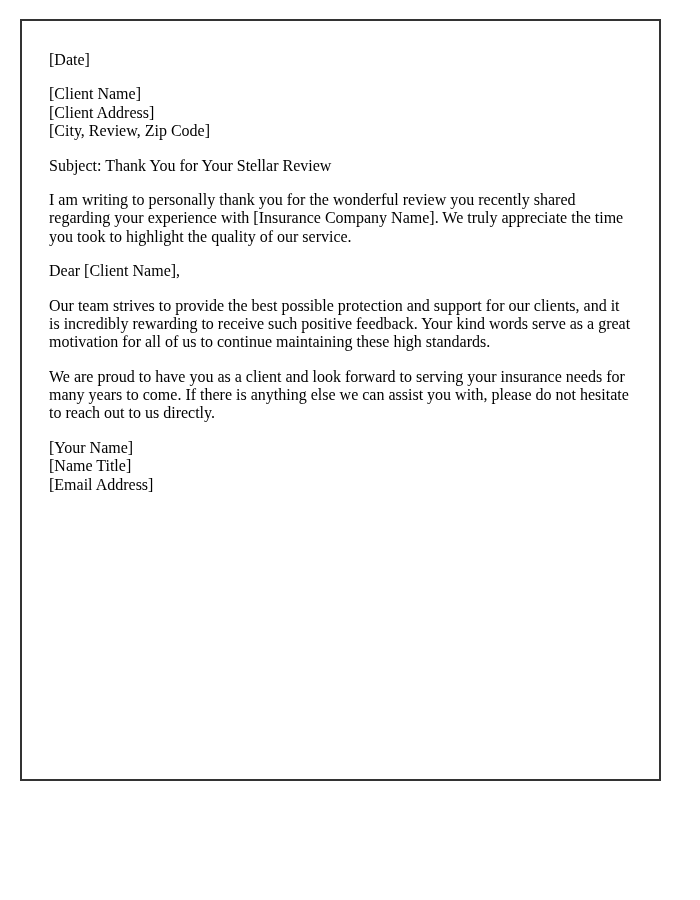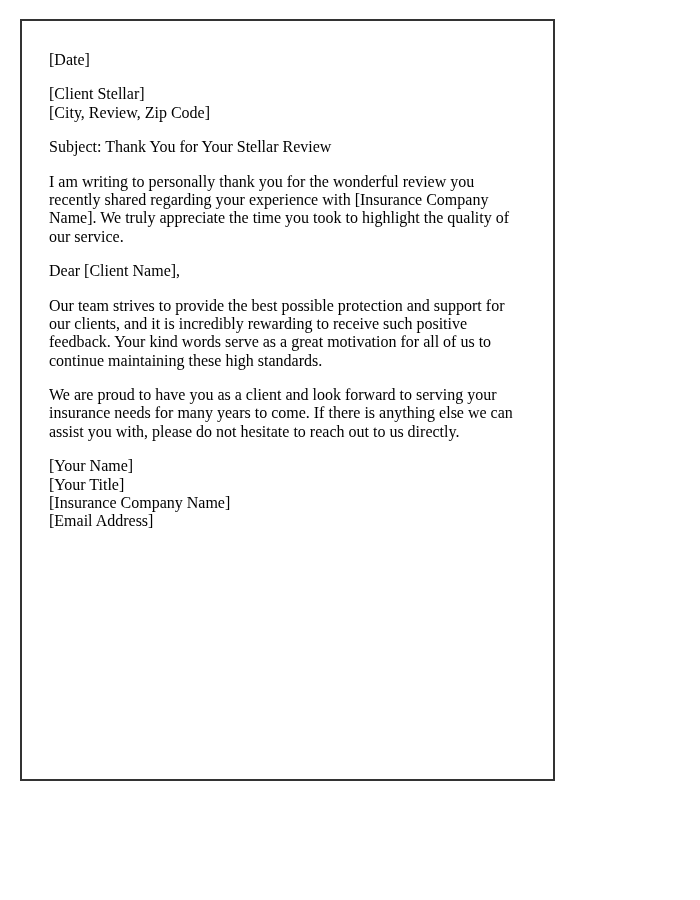--- a/index.html
+++ b/index.html
@@ -12,21 +12,21 @@
     height: 900px;
     position: relative;
     font-family: "Liberation Serif", serif;
     color: #000000;
     overflow: hidden;
   }
   .page {
     position: absolute;
     left: 20px;
     top: 19px;
-    width: 535px;
+    width: 641px;
     height: 762px;
     box-sizing: border-box;
     border: 2px solid #333333;
     background: #ffffff;
     padding: 14px 27px;
     font-size: 16px;
     line-height: 1.15;
   }
   .page p {
     margin: 16px 0;
@@ -36,36 +36,36 @@
   }
 </style>
 </head>
 <body>
 
 <div class="page">
 
   <p>[Date]</p>
 
   <p class="block">
-    <span class="line">[Client Stellar]</span>
+    <span class="line">[Client Name]</span>
+    <span class="line">[Client Address]</span>
     <span class="line">[City, Review, Zip Code]</span>
   </p>
 
   <p>Subject: Thank You for Your Stellar Review</p>
 
   <p>I am writing to personally thank you for the wonderful review you recently shared regarding your experience with [Insurance Company Name]. We truly appreciate the time you took to highlight the quality of our service.</p>
 
   <p>Dear [Client Name],</p>
 
   <p>Our team strives to provide the best possible protection and support for our clients, and it is incredibly rewarding to receive such positive feedback. Your kind words serve as a great motivation for all of us to continue maintaining these high standards.</p>
 
   <p>We are proud to have you as a client and look forward to serving your insurance needs for many years to come. If there is anything else we can assist you with, please do not hesitate to reach out to us directly.</p>
 
 
 
   <p class="block">
     <span class="line">[Your Name]</span>
-    <span class="line">[Your Title]</span>
-    <span class="line">[Insurance Company Name]</span>
+    <span class="line">[Name Title]</span>
     <span class="line">[Email Address]</span>
   </p>
 
 </div>
 
 </body></html>

